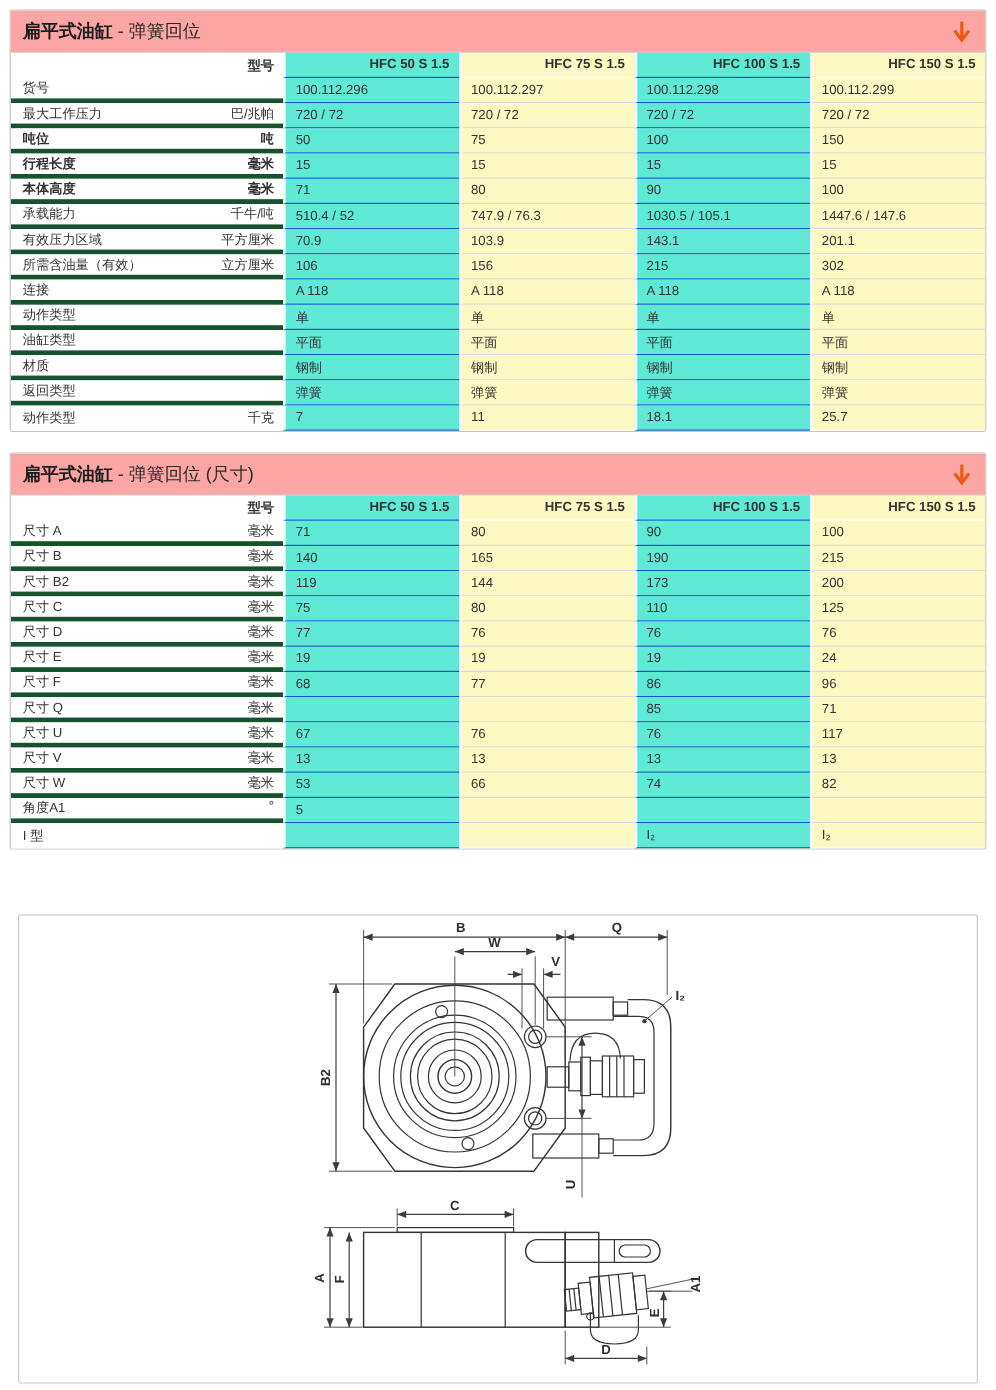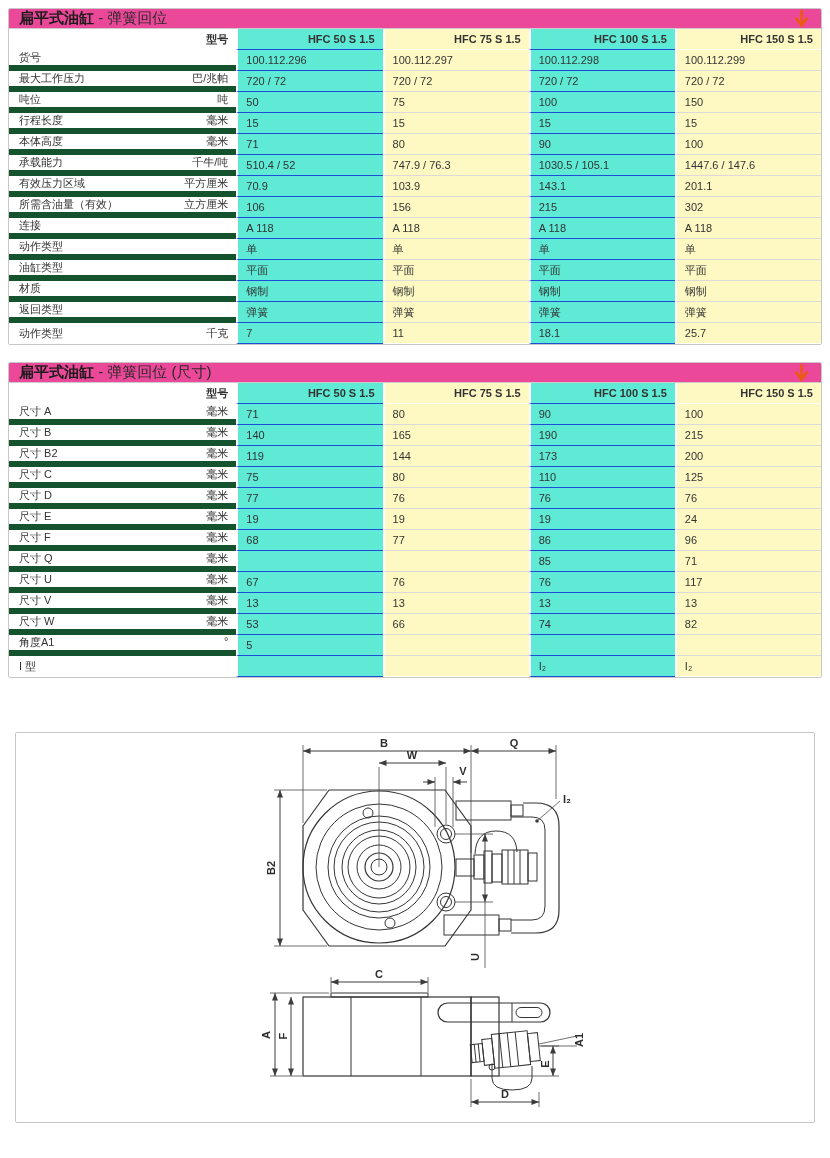--- a/index.html
+++ b/index.html
@@ -1,36 +1,36 @@
 <!DOCTYPE html>
 <html><head>
 <meta charset="utf-8">
 <style>
   * { box-sizing: border-box; margin: 0; padding: 0; }
   html,body { width: 830px; background: #ffffff; font-family: "Liberation Sans","DejaVu Sans",sans-serif; color: #333; }
   body { padding: 8px; height: 1158px; }
 
   .section { border: 1px solid #c6c6c6; border-radius: 2px; margin-bottom: 17px; overflow: hidden; background: #fff; }
-  .titlebar { display: flex; justify-content: space-between; align-items: center; background: #ec4899; border-bottom: 1px solid #cccccc; padding: 3px 10px 3px 10px; height: 20px; }
+  .titlebar { display: flex; justify-content: space-between; align-items: center; background: #fca5a5; border-bottom: 1px solid #cccccc; padding: 3px 10px 3px 10px; height: 35px; }
   .titlebar .t-main { font-size: 15px; font-weight: bold; color: #1c1c1c; }
   .titlebar .t-sub  { font-size: 15px; font-weight: normal; color: #2a2a2a; }
   .arrow-btn { width: 20px; height: 20px; display: flex; align-items: center; justify-content: center; cursor: pointer; }
 
   table.spec { width: 100%; border-collapse: separate; border-spacing: 0; table-layout: fixed; }
   col.c-label { width: 28%; }
   col.c-val   { width: 18%; }
   .spec th, .spec td { height: 21px; font-size: 11px; vertical-align: middle; padding: 0 8px; white-space: nowrap; overflow: hidden; }
   .spec th { text-align: right; font-weight: bold; }
-  .spec .lbl { background: #fff; border-bottom: 6px solid #14532d; padding-left: 10px; }
+  .spec .lbl { background: #fff; border-bottom: 4px solid #14532d; padding-left: 10px; }
   .spec .v   { border-left: 2px solid #ffffff; }
   .spec .odd  { background: #5eead4; border-bottom: 1px solid #1d4ed8; }
   .spec .even { background: #fef9c3; border-bottom: 1px solid #dadada; }
   .spec tr:last-child .lbl, .spec tr:last-child .even { border-bottom: 1px solid #ffffff; }
   .ru { float: right; color: #333; }
-  tr.bold .rl, tr.bold .ru { font-weight: normal; }
+  tr.bold .rl, tr.bold .ru { font-weight: bold; }
 
   .drawing-box { border: 1px solid #c6c6c6; border-radius: 2px; margin: 54px 7px 0 7px; background: #fff; }
   .drawing-box svg { display: block; }
   .dim { stroke: #3c3c3c; stroke-width: 1; fill: none; }
   .ext { stroke: #4a4a4a; stroke-width: 0.8; fill: none; }
   .out { stroke: #353535; stroke-width: 1.2; fill: none; }
   .thin { stroke: #353535; stroke-width: 1; fill: none; }
   text.dl { font-family: "Liberation Sans","DejaVu Sans",sans-serif; font-size: 11px; font-weight: bold; fill: #2e2e2e; }
 </style>
 </head>

